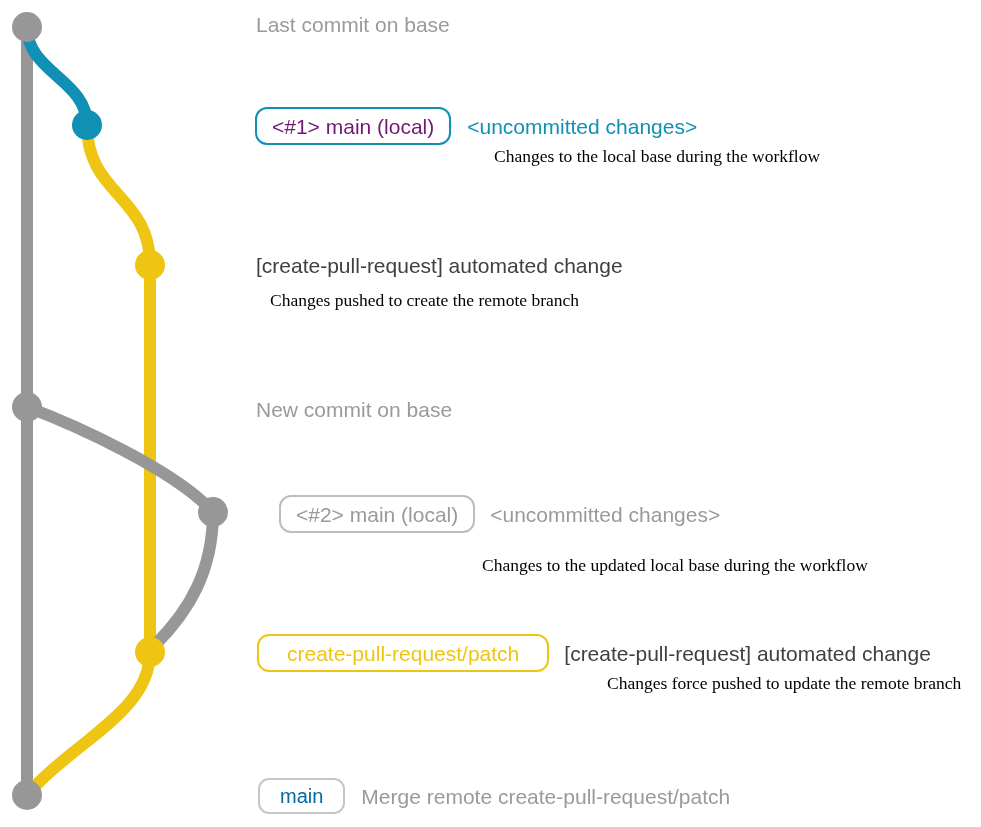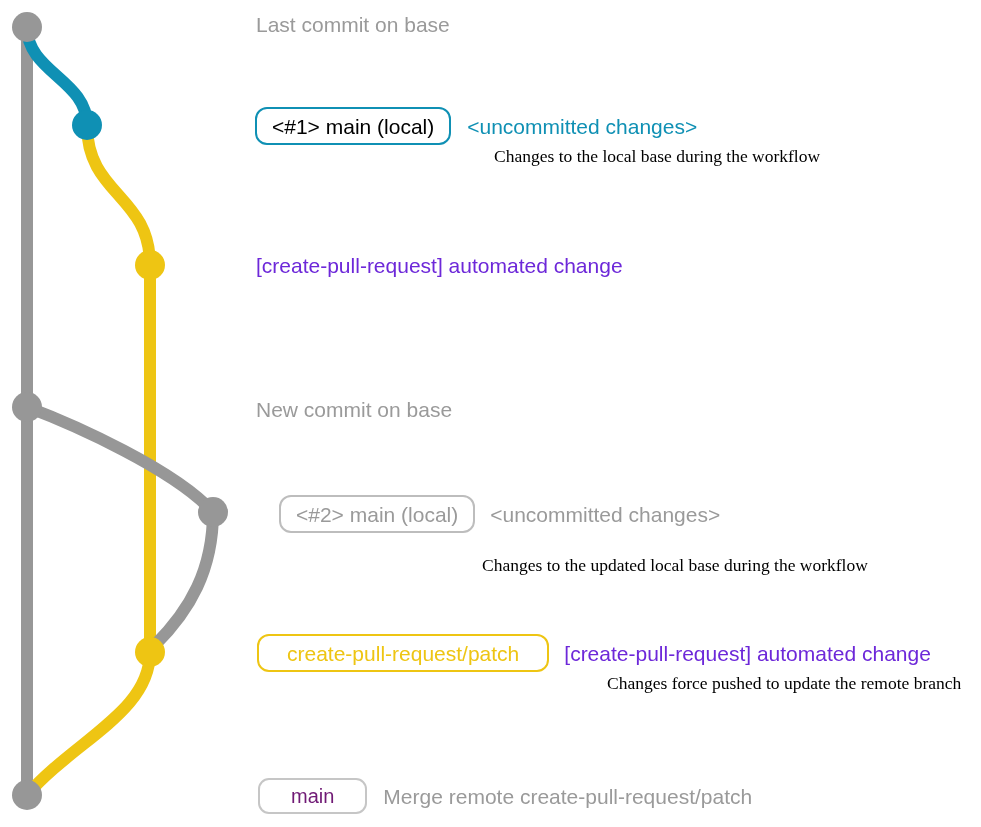--- a/index.html
+++ b/index.html
@@ -66,48 +66,48 @@
     justify-content: center;
     box-sizing: border-box;
     border-radius: 12px;
     font-family: "Liberation Sans", sans-serif;
     font-size: 21px;
     line-height: 1;
     background: #ffffff;
   }
   .badge-blue {
     border: 2px solid #0f90b4;
-    color: #000000;
+    color: #701a75;
     height: 38px;
     padding: 0 15px;
   }
   .badge-gray {
     border: 2px solid #bdbdbd;
     color: #9a9a9a;
     height: 38px;
     padding: 0 15px;
   }
   .badge-yellow {
     border: 2px solid #eec513;
     color: #eec513;
     height: 38px;
     padding: 0 28px;
   }
   .badge-gray-thin {
     border: 2px solid #c6c6c6;
-    color: #701a75;
+    color: #0369a1;
     height: 36px;
-    padding: 0 31px;
+    padding: 0 20px;
     border-radius: 11px;
     font-size: 20px;
   }
 
   .t-gray   { color: #9a9a9a; }
   .t-blue   { color: #0f90b4; }
-  .t-yellow { color: #6d28d9; }
+  .t-yellow { color: #404040; }
 </style>
 </head>
 <body>
 
 <div id="diagram">
 
   <svg class="graph-svg" viewBox="0 0 981 827" xmlns="http://www.w3.org/2000/svg">
 
     <path d="M 27 27 L 27 407" stroke="#979797" stroke-width="12" fill="none" stroke-linecap="round"></path>
 
@@ -142,20 +142,21 @@
 
     <div class="row" style="left:255px; top:107px;">
       <span class="badge badge-blue">&lt;#1&gt; main (local)</span>
       <span class="headline t-blue" style="margin-left:16px;">&lt;uncommitted changes&gt;</span>
     </div>
     <div class="desc" style="left:487px; top:148px;margin-left:7px;">Changes to the local base during the workflow</div>
 
     <div class="row" style="left:256px; top:255px;">
       <span class="headline t-yellow">[create-pull-request] automated change</span>
     </div>
+    <div class="desc" style="left:270px; top:292px;">Changes pushed to create the remote branch</div>
 
     <div class="row" style="left:256px; top:399px;justify-content:center;">
       <span class="headline t-gray">New commit on base</span>
     </div>
 
     <div class="row" style="left:256px; top:495px;padding-left:23px;">
       <span class="badge badge-gray">&lt;#2&gt; main (local)</span>
       <span class="headline t-gray" style="margin-left:15px;">&lt;uncommitted changes&gt;</span>
     </div>
     <div class="desc" style="left:482px; top:536px;margin-top:21px;">Changes to the updated local base during the workflow</div>

